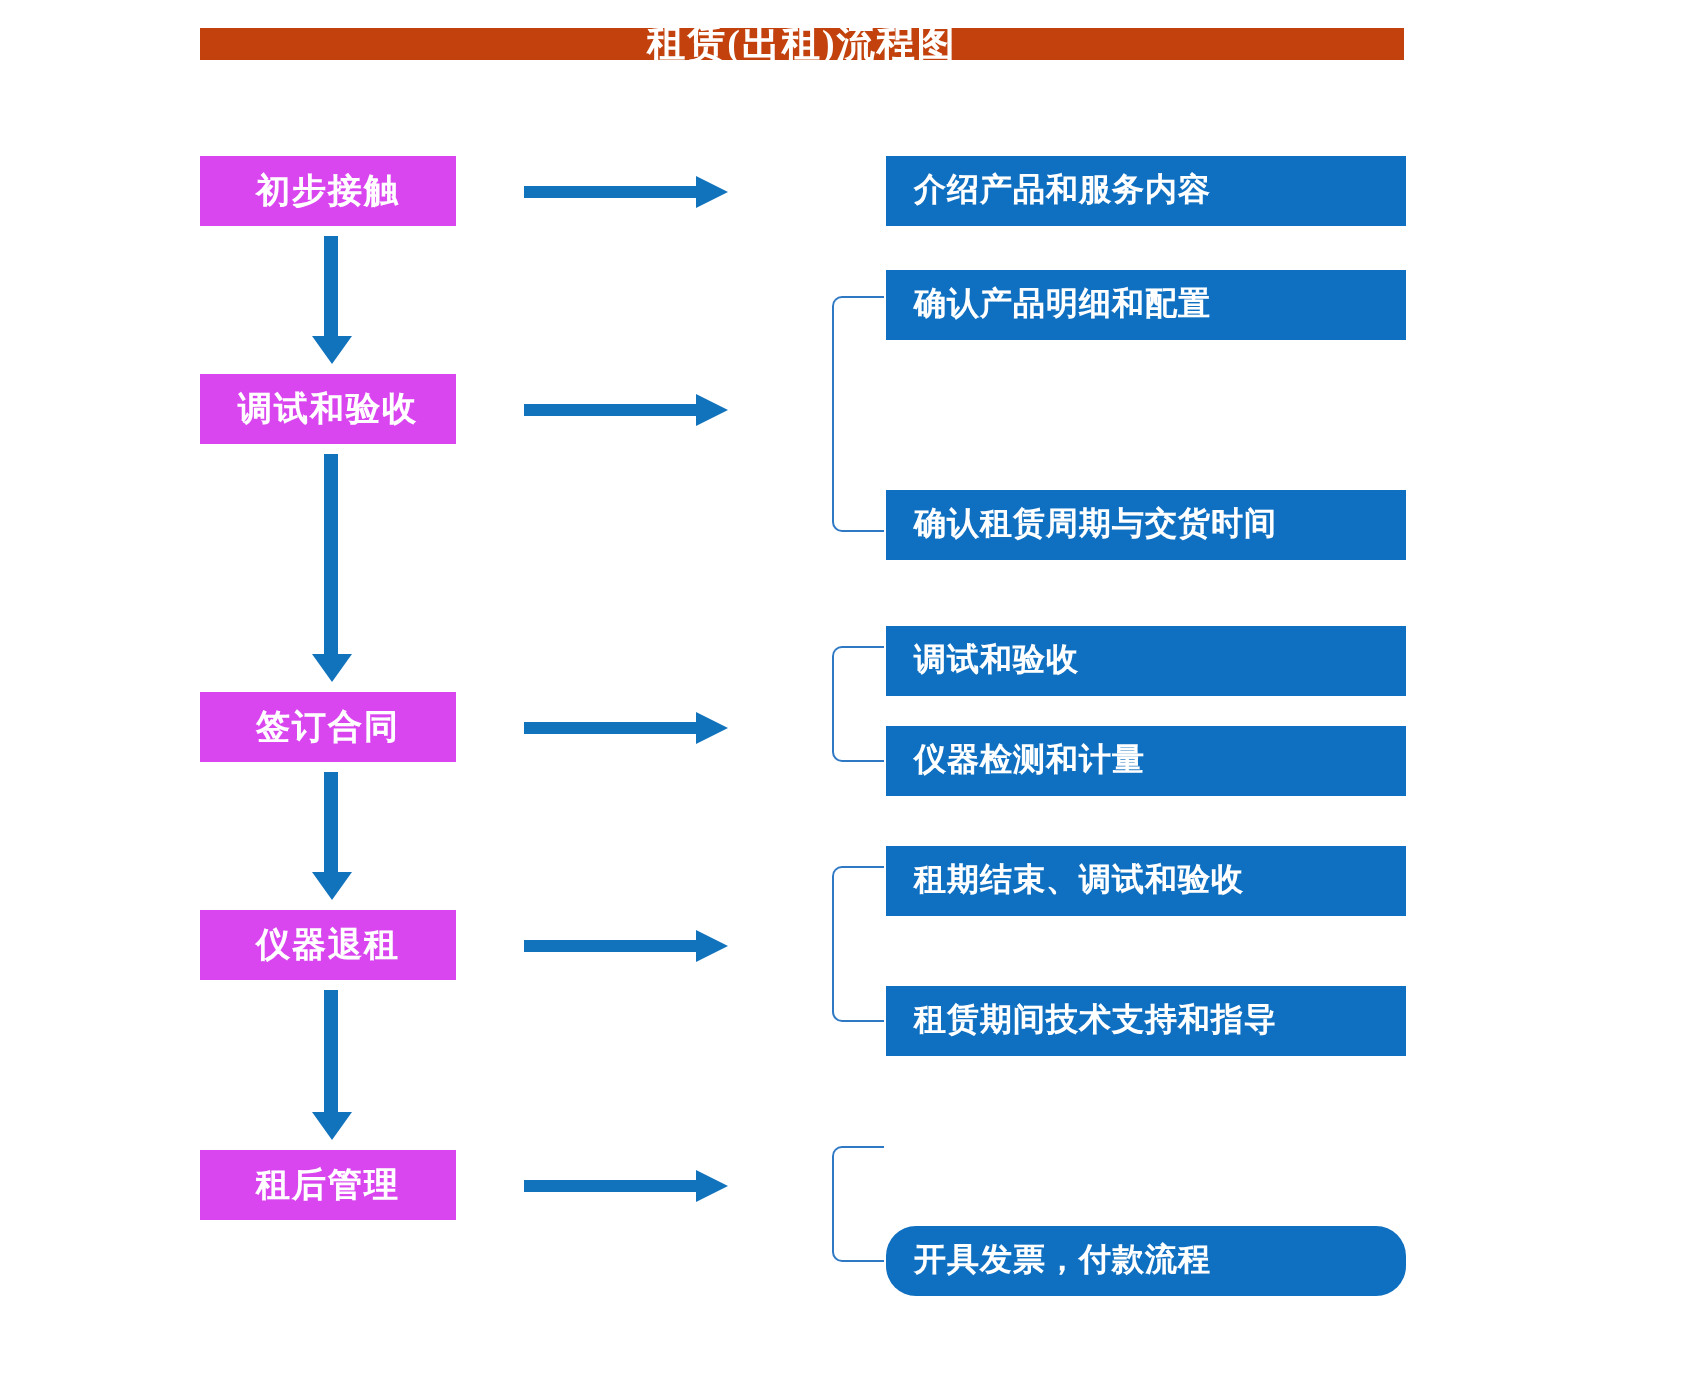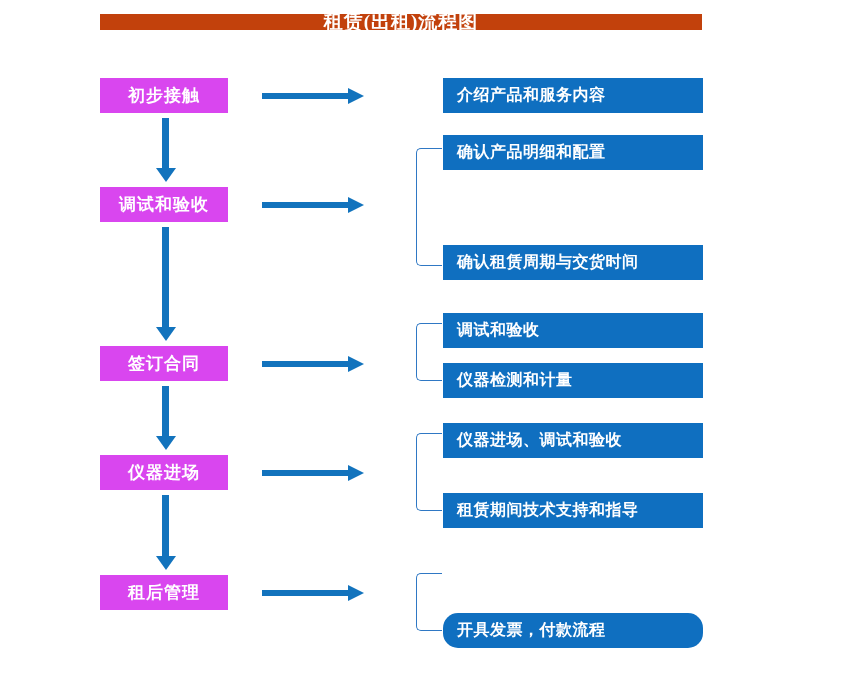--- a/index.html
+++ b/index.html
@@ -132,21 +132,21 @@
 </head>
 <body>
 
 <div id="canvas">
 
   <div class="title-bar">租赁(出租)流程图</div>
 
   <div class="stage-box" style="top:78px;">初步接触</div>
   <div class="stage-box" style="top:187px;">调试和验收</div>
   <div class="stage-box" style="top:346px;">签订合同</div>
-  <div class="stage-box" style="top:455px;">仪器进场</div>
+  <div class="stage-box" style="top:455px;">仪器退租</div>
   <div class="stage-box" style="top:575px;">租后管理</div>
 
   <div class="v-arrow" style="top:118px; height:64px;">
     <div class="shaft" style="height:50px;"></div>
     <div class="head" style="top:50px;"></div>
   </div>
   <div class="v-arrow" style="top:227px; height:114px;">
     <div class="shaft" style="height:100px;"></div>
     <div class="head" style="top:100px;"></div>
   </div>
@@ -183,17 +183,17 @@
   <div class="bracket" style="top:148px; height:118px;"></div>
   <div class="bracket" style="top:323px; height:58px;"></div>
   <div class="bracket" style="top:433px; height:78px;"></div>
   <div class="bracket" style="top:573px; height:58px;"></div>
 
   <div class="detail-box" style="top:78px;">介绍产品和服务内容</div>
   <div class="detail-box" style="top:135px;">确认产品明细和配置</div>
   <div class="detail-box" style="top:245px;">确认租赁周期与交货时间</div>
   <div class="detail-box" style="top:313px;">调试和验收</div>
   <div class="detail-box" style="top:363px;text-align:center;">仪器检测和计量</div>
-  <div class="detail-box" style="top:423px;">仪器进场、调试和验收</div>
+  <div class="detail-box" style="top:423px;">租期结束、调试和验收</div>
   <div class="detail-box" style="top:493px;">租赁期间技术支持和指导</div>
   <div class="detail-box" style="top:613px;border-radius:15px;">开具发票，付款流程</div>
 
 </div>
 
 </body></html>

